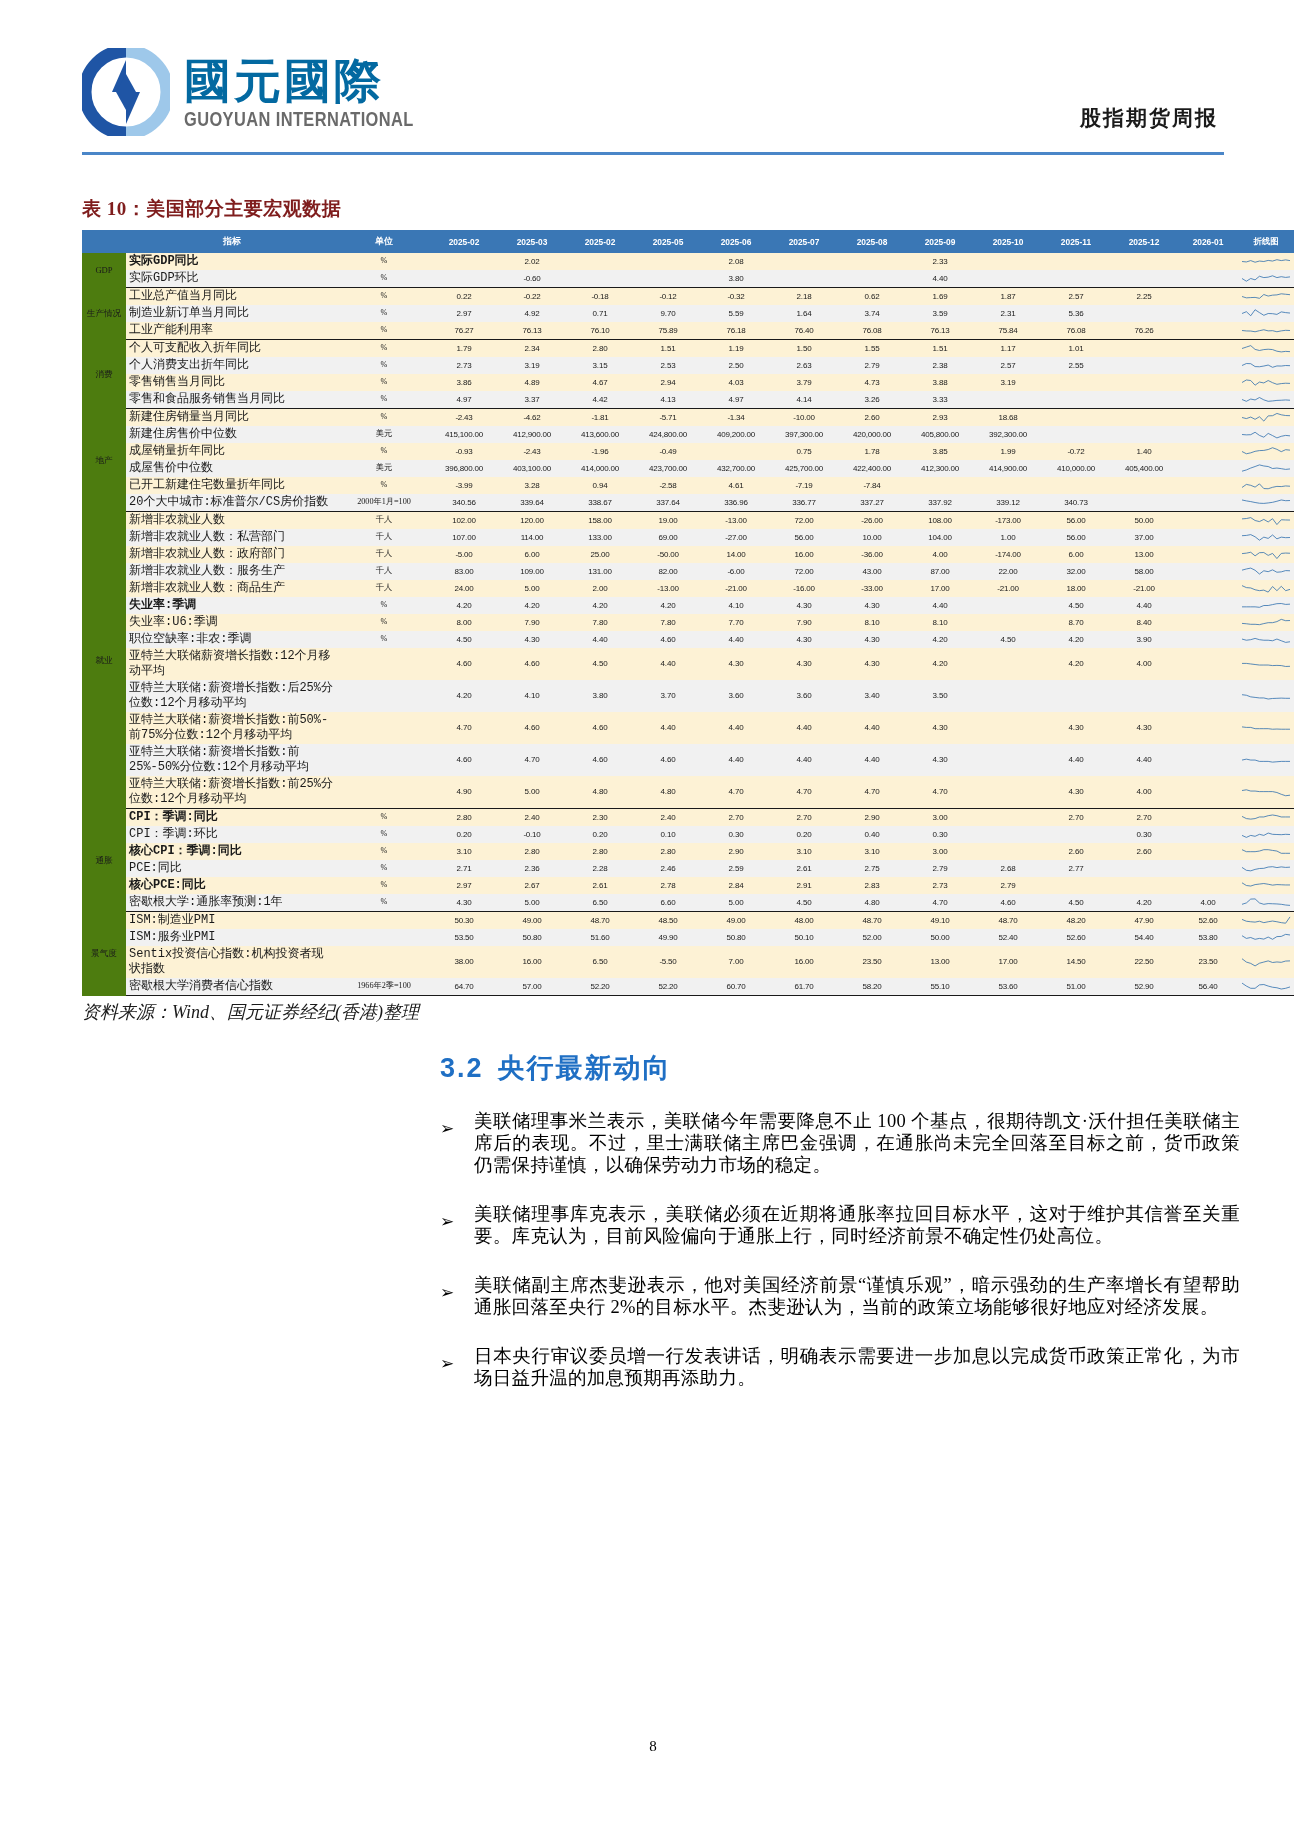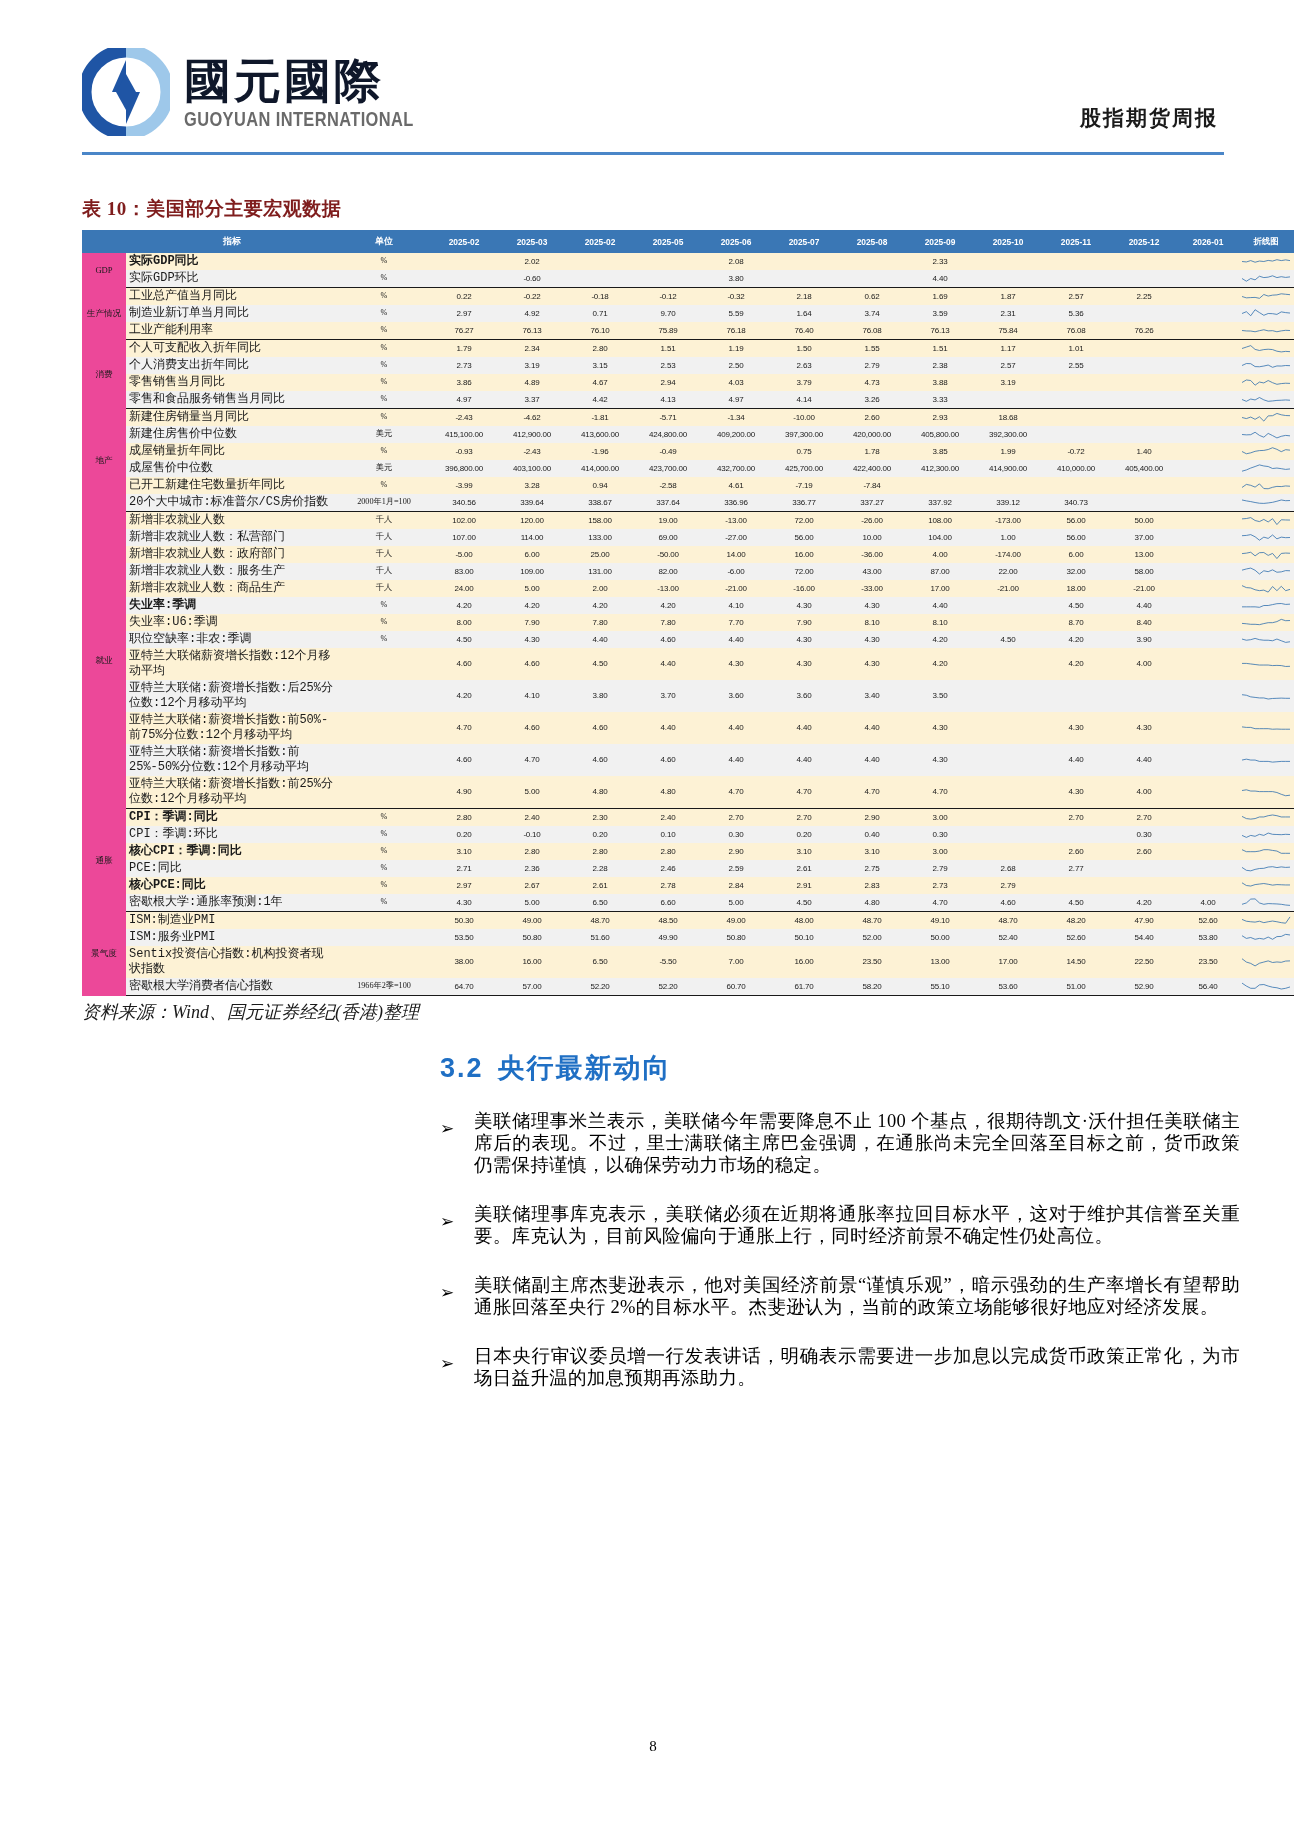--- a/index.html
+++ b/index.html
@@ -38,21 +38,21 @@
     display: flex;
     flex-direction: column;
     justify-content: center;
     padding-top: 4px;
   }
   .logo-cn {
     font-family: "Liberation Serif", serif;
     font-size: 47px;
     font-weight: 700;
     letter-spacing: 3px;
-    color: #0f172a;
+    color: #0369a1;
     line-height: 1.05;
     white-space: nowrap;
   }
   .logo-en {
     font-family: "Liberation Sans", sans-serif;
     font-size: 20px;
     font-weight: 700;
     letter-spacing: 0.5px;
     color: #6a6a6a;
     transform: scaleX(0.82);
@@ -149,21 +149,21 @@
   td.num {
     text-align: center;
     font-family: "Liberation Sans", sans-serif;
     font-size: 8px;
     color: #1a1a1a;
     letter-spacing: -0.2px;
   }
   td.spark { padding: 0; text-align: center; }
   tr.rA td { background: #fdf2d5; }
   tr.rB td { background: #f1f1f1; }
-  tr.rA td.cat, tr.rB td.cat { background: #ec4899; }
+  tr.rA td.cat, tr.rB td.cat { background: #4d7c0f; }
   tr.grp-end td { border-bottom: 1.6px solid #1a1a1a; }
   .topline td { border-top: 1.6px solid #1a1a1a; }
 
   .spark svg { display: block; margin: 0 auto; }
 
   .source-note {
     position: absolute;
     left: 82px;
     top: 1000px;
     font-family: "Liberation Serif", serif;

